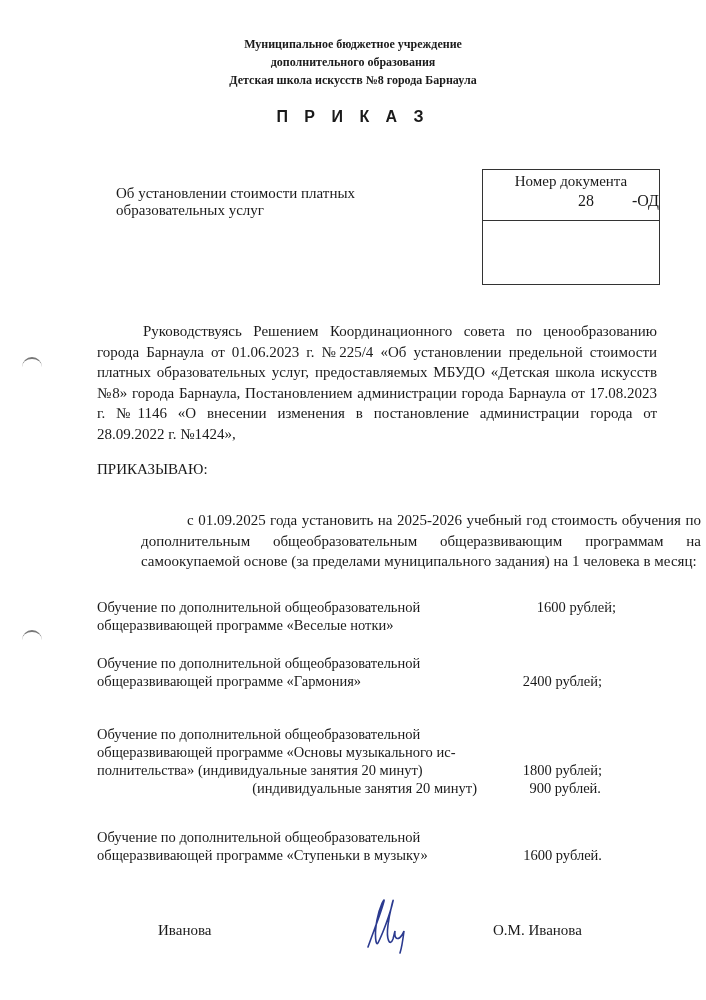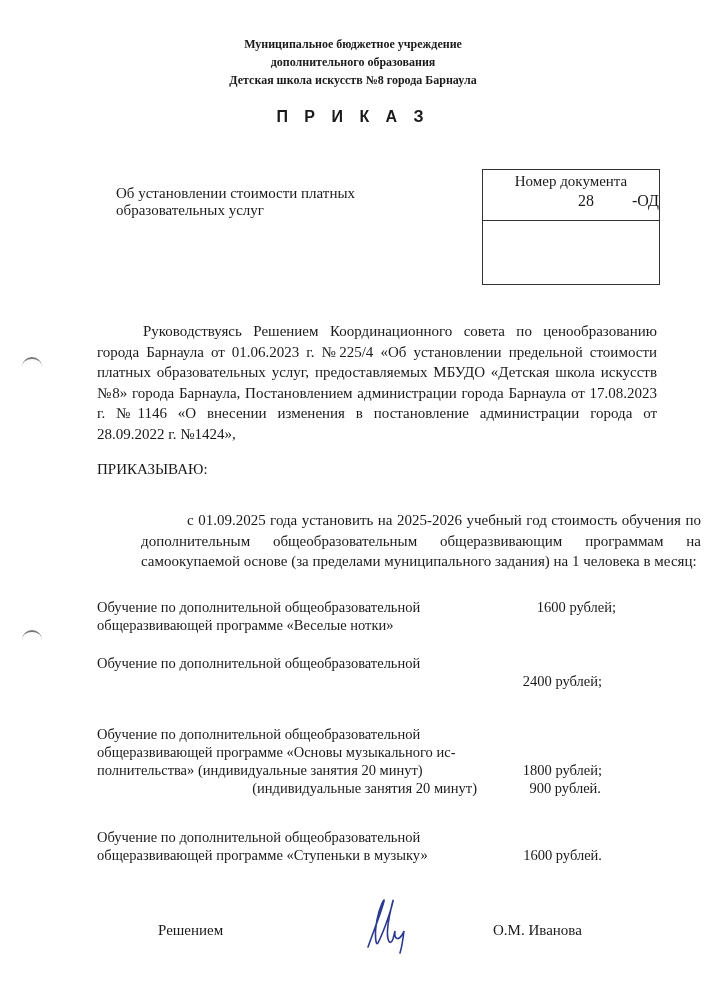--- a/index.html
+++ b/index.html
@@ -58,35 +58,36 @@
 <div class="abs body-text indent" style="top:510px;margin-left:44px;">с 01.09.2025 года установить на 2025-2026 учебный год стоимость обучения по дополнительным общеобразовательным общеразвивающим программам на  самоокупаемой основе (за пределами муниципального задания) на 1 человека в месяц:</div>
 
 <div class="abs item" style="top:598px;">
   <div>Обучение по дополнительной общеобразовательной</div>
   <div>общеразвивающей программе «Веселые нотки»</div>
 </div>
 <div class="abs price" style="top:598px; left:516px; width:100px;">1600 рублей;</div>
 
 <div class="abs item" style="top:654px;">
   <div>Обучение по дополнительной общеобразовательной</div>
+  <div>общеразвивающей программе «Гармония»</div>
 </div>
 <div class="abs price" style="top:672px; left:502px; width:100px;">2400 рублей;</div>
 
 <div class="abs item" style="top:725px; width:380px;">
   <div>Обучение по дополнительной общеобразовательной</div>
   <div>общеразвивающей программе «Основы музыкального ис-</div>
   <div>полнительства» (индивидуальные занятия 20 минут)</div>
   <div style="text-align:right;">(индивидуальные занятия 20 минут)</div>
 </div>
 <div class="abs price" style="top:761px; left:502px; width:100px;">1800 рублей;</div>
 <div class="abs price" style="top:779px; left:502px; width:99px;">900 рублей.</div>
 
 <div class="abs item" style="top:828px;">
   <div>Обучение по дополнительной общеобразовательной</div>
   <div>общеразвивающей программе «Ступеньки в музыку»</div>
 </div>
 <div class="abs price" style="top:846px; left:502px; width:100px;">1600 рублей.</div>
 
-<div class="abs sign-row" style="left:158px;">Решением</div>
+<div class="abs sign-row" style="left:158px;">Иванова</div>
 <svg class="abs" style="left:360px; top:895px;" width="60" height="60" viewBox="0 0 60 60">
   <path d="M8 52 C14 35, 22 15, 24 6 C25 2, 20 10, 17 25 C14 40, 16 52, 18 48 C22 40, 30 20, 33 6 C34 2, 30 15, 28 30 C26 45, 30 52, 33 44 L35 36 C34 44, 38 46, 42 40 L44 36 C43 44, 42 52, 40 58" fill="none" stroke="#2b3a8f" stroke-width="1.6" stroke-linecap="round"></path>
 </svg>
 <div class="abs sign-row" style="left:493px;">О.М. Иванова</div>
 
 </body></html>

